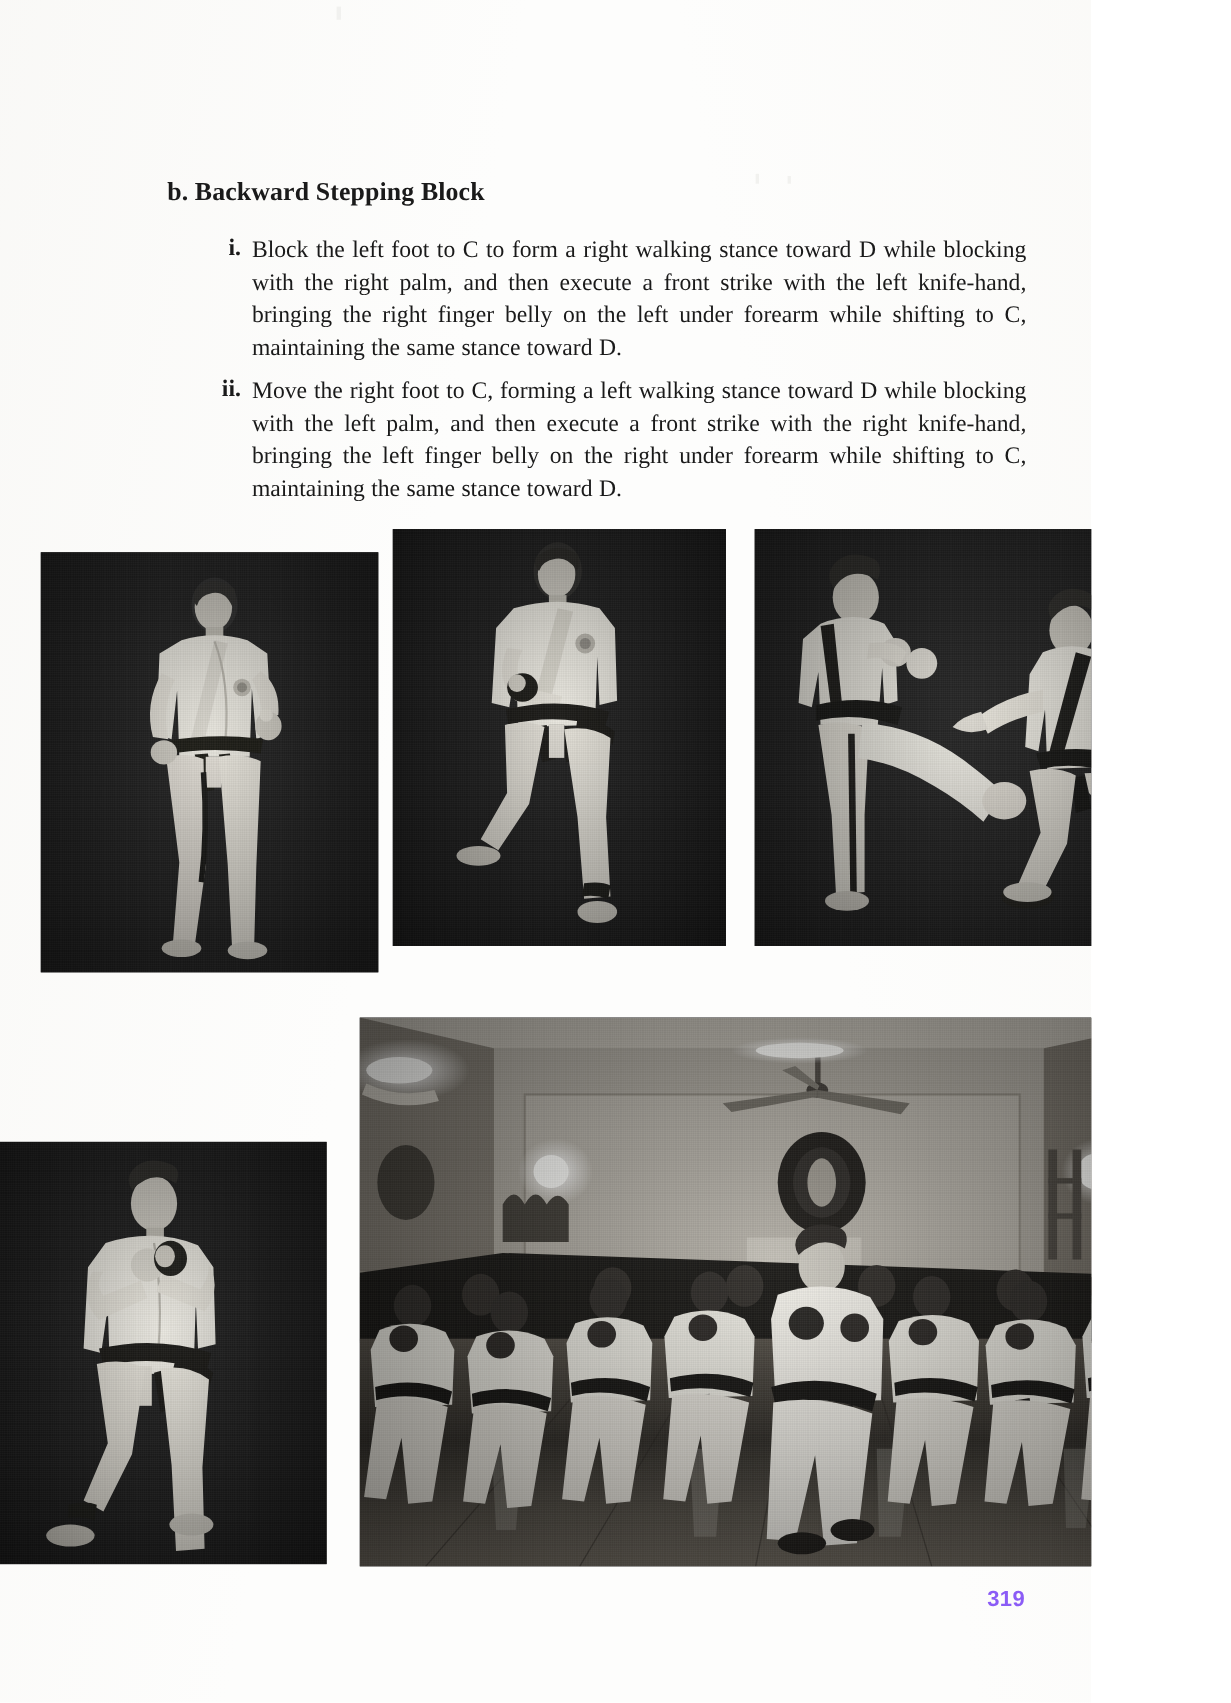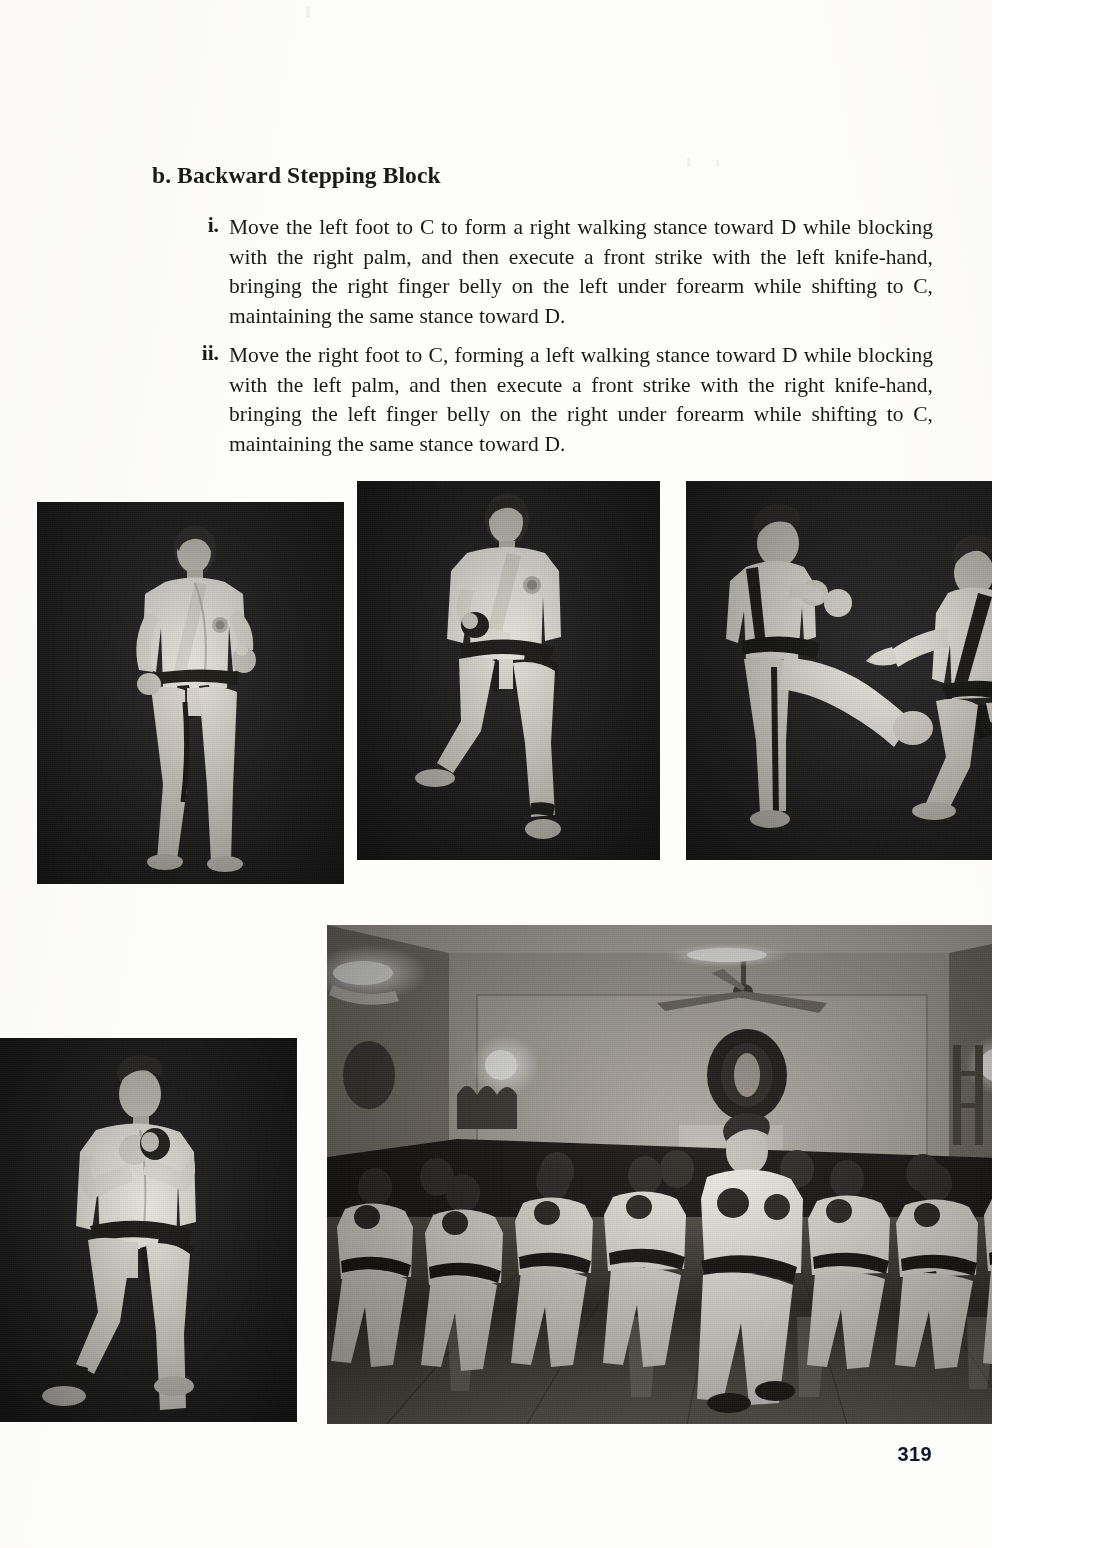--- a/index.html
+++ b/index.html
@@ -98,37 +98,37 @@
   #photo-class-training    { left: 327px; top: 925px;  width: 755px; height: 499px; background: #2a2a2a; }
 
   .page-number {
     position: absolute;
     right: 60px;
     top: 1443px;
     font-family: "Liberation Sans", "DejaVu Sans", sans-serif;
     font-weight: bold;
     font-size: 20px;
     letter-spacing: .4px;
-    color: #0f172a;
+    color: #8b5cf6;
   }
 </style>
 </head>
 <body>
 
 <div class="page">
   <div class="paper-tint"></div>
   <div class="scan-fleck" style="left:687px; top:158px; width:3px; height:9px;"></div>
   <div class="scan-fleck" style="left:716px; top:160px; width:3px; height:7px;"></div>
   <div class="scan-fleck" style="left:306px; top:6px; width:4px; height:12px;"></div>
 
   <div class="heading">b. Backward Stepping Block</div>
 
   <div class="item item-i">
     <span class="marker">i.</span>
-    <div class="body-text">Move the left foot to C to form a right walking stance toward D while blocking with the right palm, and then execute a front strike with the left knife-hand, bringing the right finger belly on the left under forearm while shifting to C, maintaining the same stance toward D.</div>
+    <div class="body-text">Block the left foot to C to form a right walking stance toward D while blocking with the right palm, and then execute a front strike with the left knife-hand, bringing the right finger belly on the left under forearm while shifting to C, maintaining the same stance toward D.</div>
   </div>
 
   <div class="item item-ii">
     <span class="marker">ii.</span>
     <div class="body-text">Move the right foot to C, forming a left walking stance toward D while blocking with the left palm, and then execute a front strike with the right knife-hand, bringing the left finger belly on the right under forearm while shifting to C, maintaining the same stance toward D.</div>
   </div>
 
   <div class="photo" id="photo-stance-ready">
     <svg viewBox="0 0 307 382" preserveAspectRatio="none">
       <rect x="0" y="0" width="307" height="382" fill="#1e1e1e"></rect>

